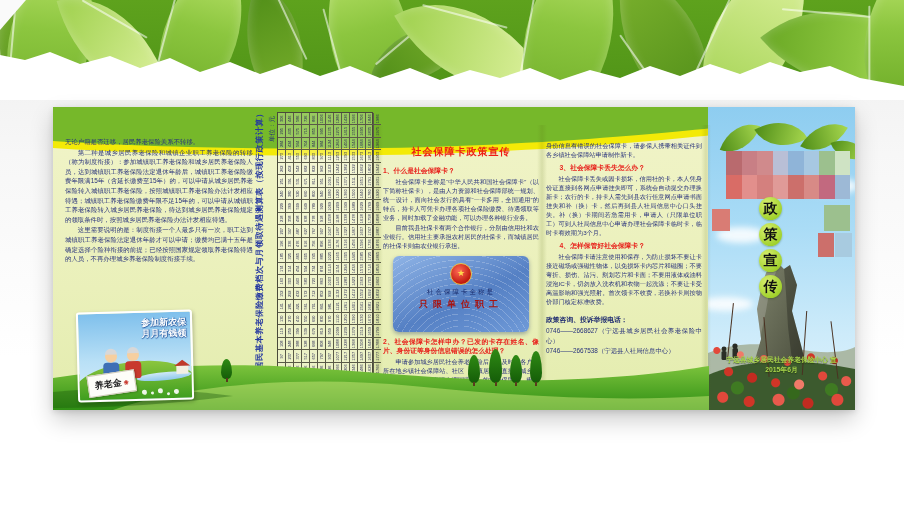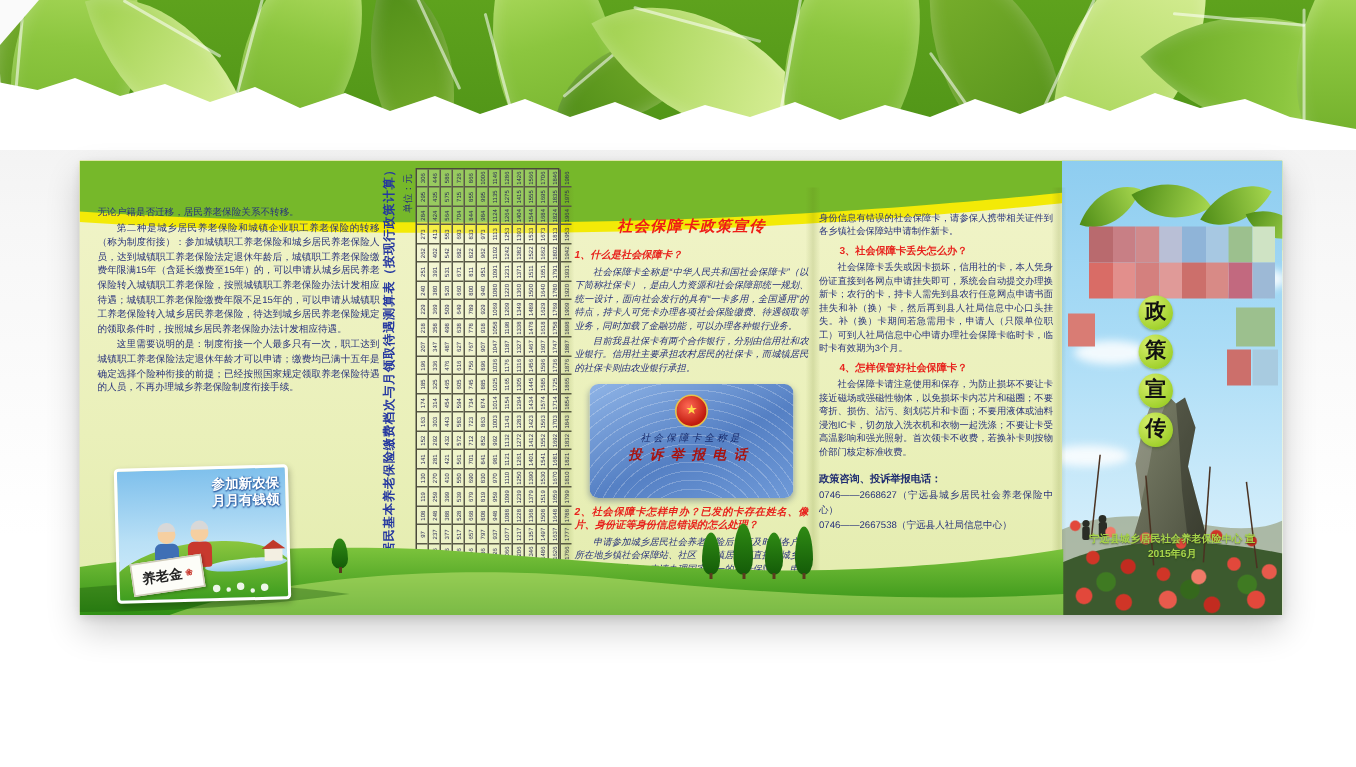--- a/index.html
+++ b/index.html
@@ -68,21 +68,21 @@
   #ptable{position:absolute;left:134px;top:95px;width:274px;height:94px;transform:rotate(-90deg);
     z-index:2;border:1px solid #4a4a3a;background:rgba(255,255,255,.25);
     display:flex;flex-direction:column;}
   .trow{flex:1;display:flex;border-bottom:.5px solid #5a5a48;}
   .trow:last-child{border-bottom:none;}
   .tcell{flex:1;border-right:.5px solid #5a5a48;font-size:4px;line-height:7px;color:#2a2a55;
     text-align:center;overflow:hidden;white-space:nowrap;}
   .tcell:last-child{border-right:none;}
   
   #p2{position:absolute;left:330px;top:40px;width:156px;z-index:2;color:#27317c;
-    font-size:6.2px;line-height:9px;text-align:justify;font-style:italic;}
+    font-size:6.2px;line-height:9px;text-align:justify;}
   #p2-title{color:#ee1c16;font-weight:bold;font-size:10px;text-align:center;letter-spacing:1px;margin:0 0 10px 0;}
   .red-h{color:#e8231d;font-weight:bold;font-size:6.8px;line-height:9px;margin:4px 0 2px 0;text-indent:2em;}
   .red-h.noind{text-indent:0;}
   #p2 p,#p3 p{margin:0 0 1px 0;}
   #ss-card{width:136px;height:76px;margin:6px auto 5px auto;border-radius:6px;position:relative;
     background:
       repeating-radial-gradient(circle at 50% 140%,rgba(255,255,255,.22) 0 .7px,rgba(255,255,255,0) .7px 6px),
       linear-gradient(155deg,#8fb4e6 0%,#5580c4 55%,#6f9ad8 100%);
     box-shadow:0 2px 4px rgba(40,60,110,.4);text-align:center;overflow:hidden;}
   #card-emblem{width:20px;height:20px;border-radius:50%;margin:7px auto 3px auto;
@@ -529,21 +529,21 @@
     </div>
 
   <div id="p2">
     <div id="p2-title">社会保障卡政策宣传</div>
     <div class="red-h noind">1、什么是社会保障卡？</div>
     <p class="indent">社会保障卡全称是“中华人民共和国社会保障卡”（以下简称社保卡），是由人力资源和社会保障部统一规划、统一设计，面向社会发行的具有“一卡多用，全国通用”的特点，持卡人可凭卡办理各项社会保险缴费、待遇领取等业务，同时加载了金融功能，可以办理各种银行业务。</p>
     <p class="indent">目前我县社保卡有两个合作银行，分别由信用社和农业银行。信用社主要承担农村居民的社保卡，而城镇居民的社保卡则由农业银行承担。</p>
     <div id="ss-card">
       <div id="card-emblem">★</div>
       <div id="card-line1">社会保障卡全称是</div>
-      <div id="card-line2">投诉举报电话</div>
+      <div id="card-line2">只限单位职工</div>
     </div>
     <div class="red-h noind">2、社会保障卡怎样申办？已发的卡存在姓名、像片、身份证等身份信息错误的怎么处理？</div>
     <p class="indent">申请参加城乡居民社会养老保险后，应及时到各户籍所在地乡镇社会保障站、社区（城镇居民可直接到城乡居民养老保障窗口）申请办理国家统一的社会保障卡。申请人需提供本人的二代身份证和一寸免冠白底的彩色证件照电子档。对于已发放的</p>
   </div>
 
   <div id="p3">
     <p>身份信息有错误的社会保障卡，请参保人携带相关证件到各乡镇社会保障站申请制作新卡。</p>
     <div class="red-h">3、社会保障卡丢失怎么办？</div>
     <p class="indent">社会保障卡丢失或因卡损坏，信用社的卡，本人凭身份证直接到各网点申请挂失即可，系统会自动提交办理换新卡；农行的卡，持卡人需先到县农行任意网点申请书面挂失和补（换）卡，然后再到县人社局信息中心口头挂失。补（换）卡期间若急需用卡，申请人（只限单位职工）可到人社局信息中心申请办理社会保障卡临时卡，临时卡有效期为3个月。</p>
     <div class="red-h">4、怎样保管好社会保障卡？</div>

